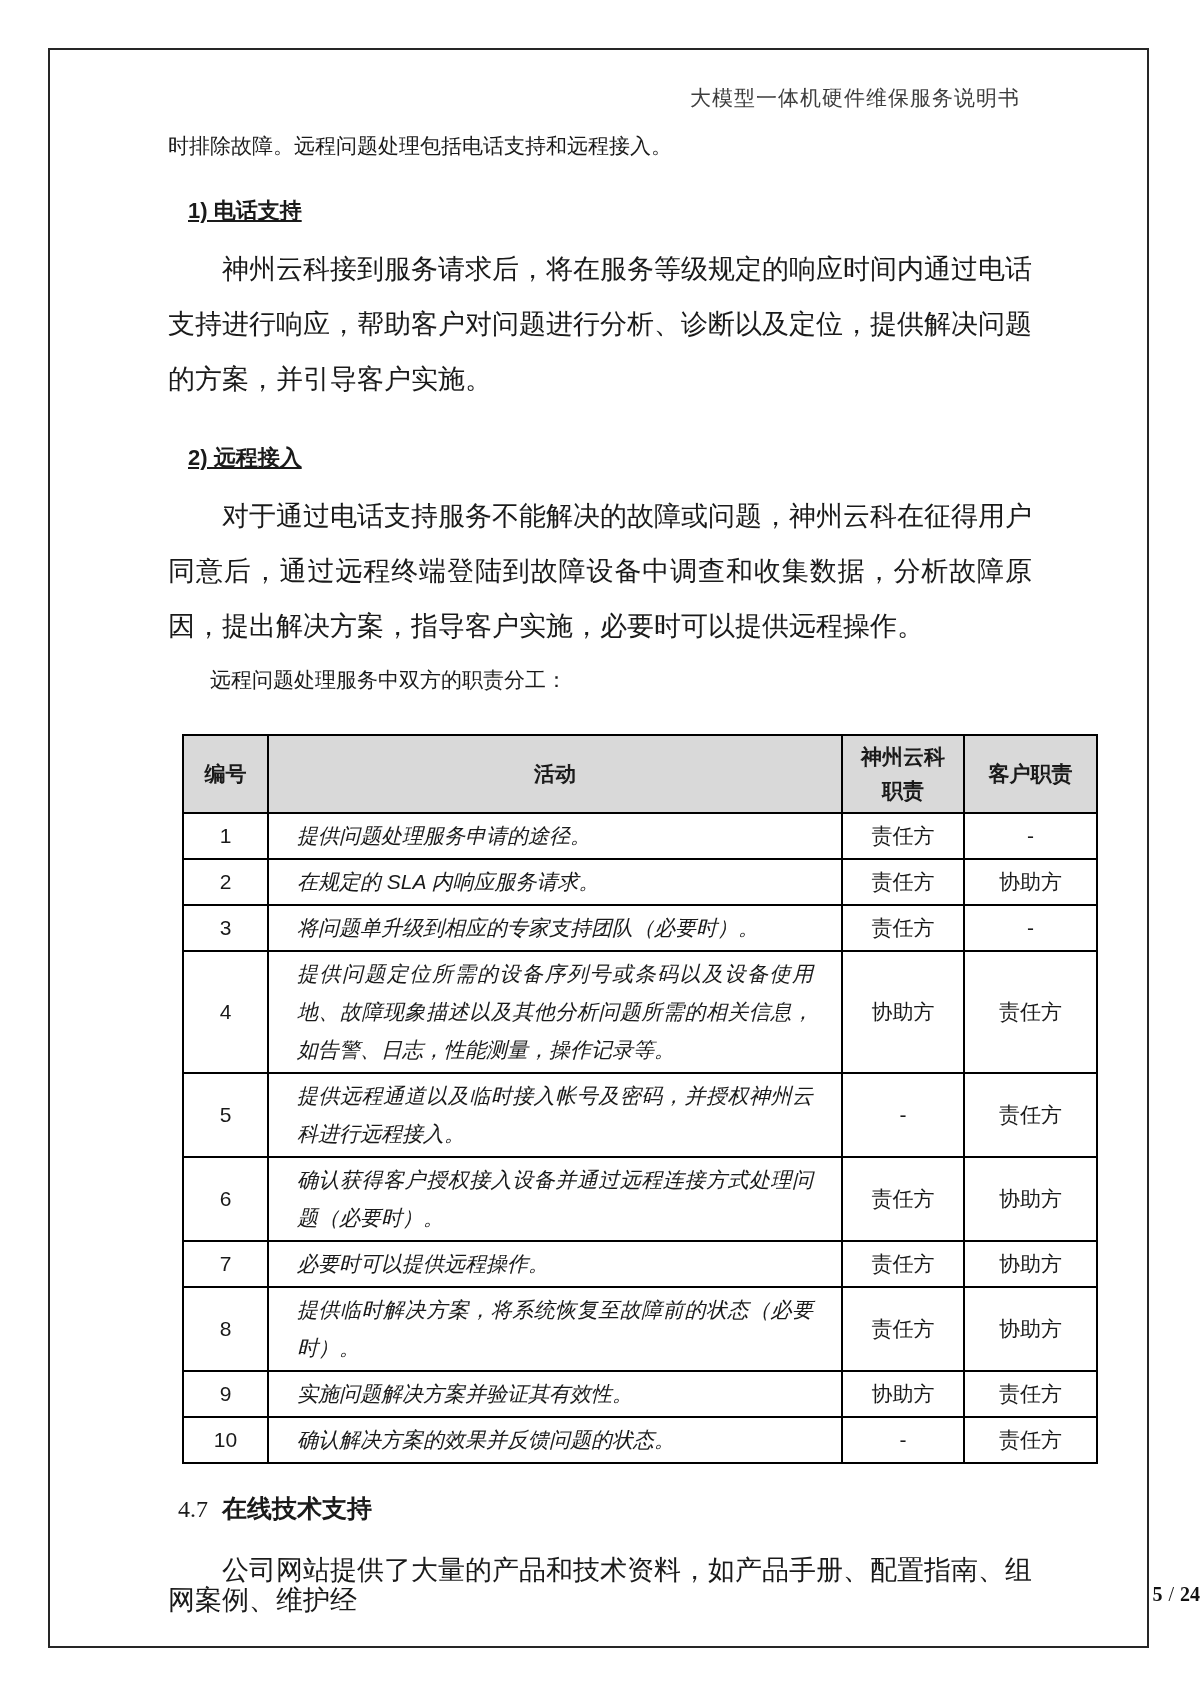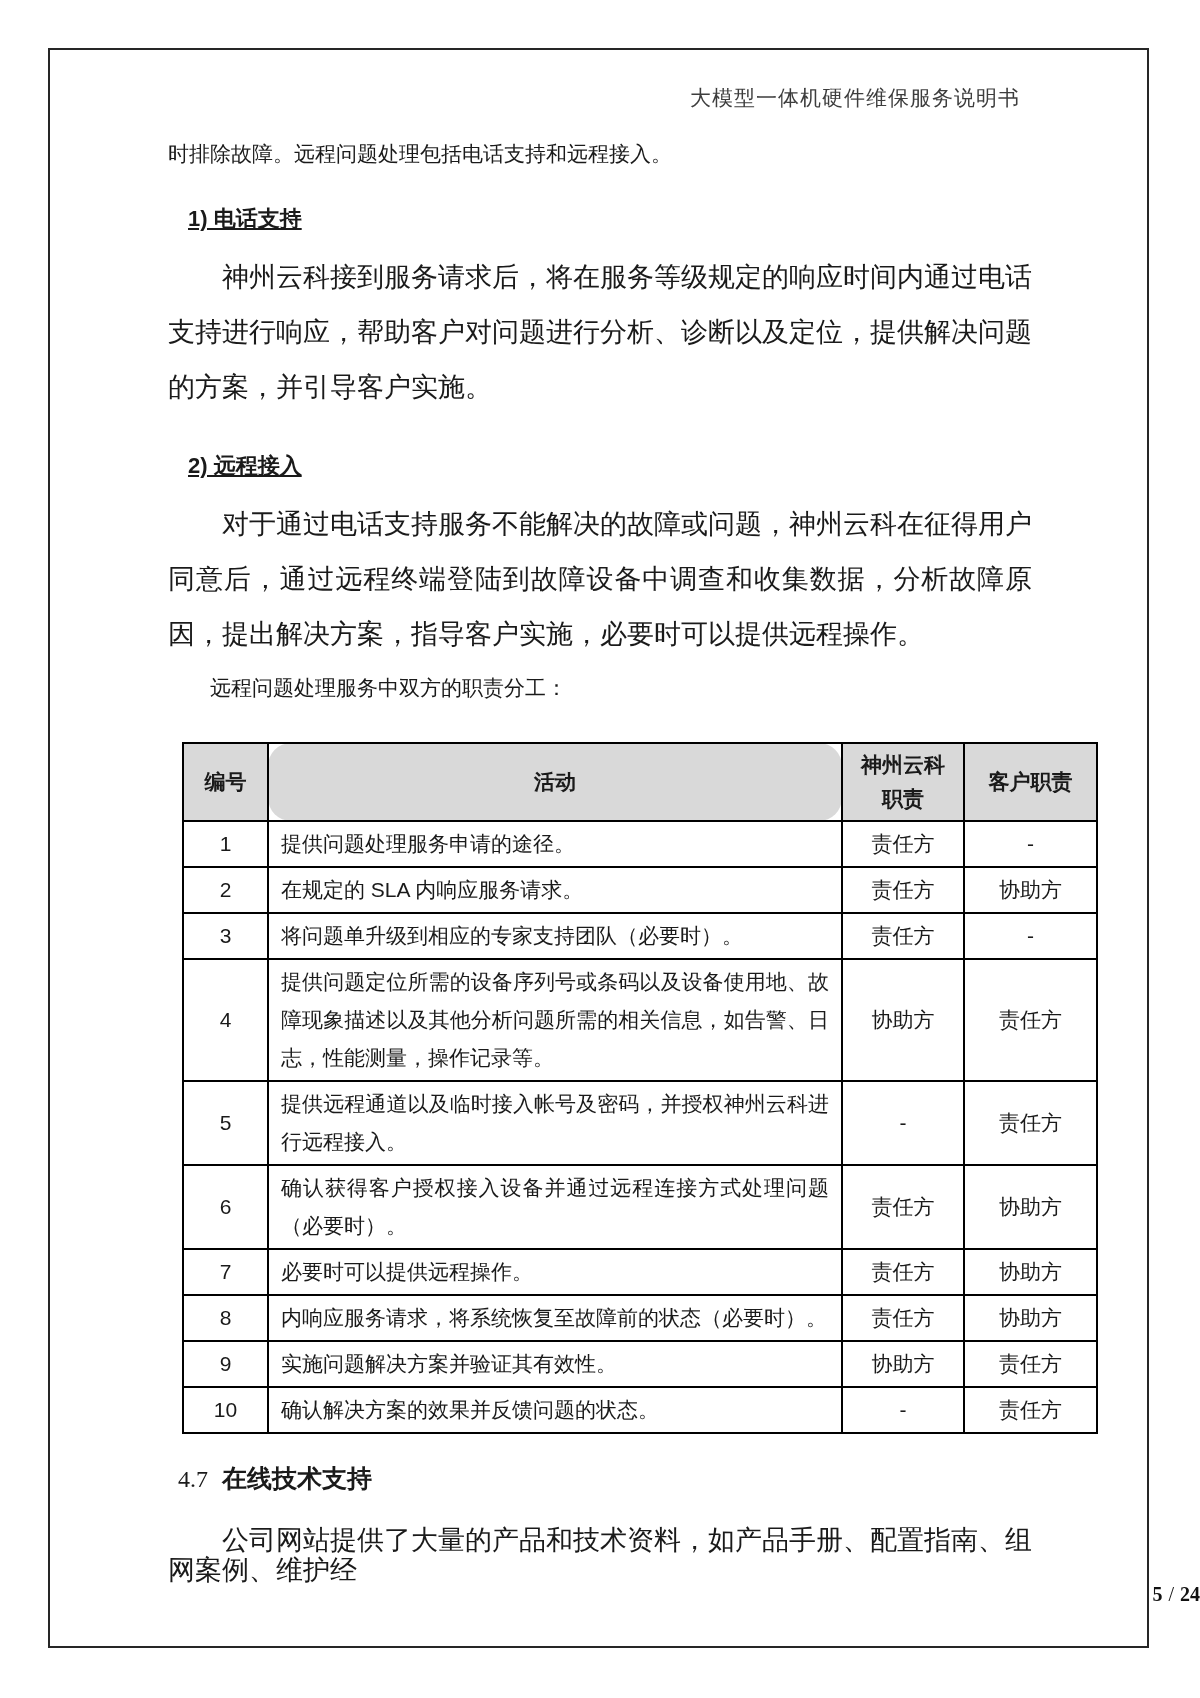--- a/index.html
+++ b/index.html
@@ -23,21 +23,21 @@
     position: absolute;
     top: 84px; left: 168px; width: 852px;
     text-align: right;
     font-family: "Liberation Serif", serif;
     font-size: 21px;
     color: #3d3d3d;
     letter-spacing: 1px;
   }
   .content {
     position: absolute;
-    left: 168px; top: 8px;
+    left: 168px; top: 0;
     width: 864px;
   }
   .continuation {
     margin: 132px 0 0 0;
     font-size: 21px;
     line-height: 28px;
   }
   .num-heading {
     margin: 36px 0 0 0;
     padding-left: 20px;
@@ -79,24 +79,25 @@
     padding: 4px 8px;
   }
   .resp-table td {
     line-height: 38px;
     padding: 3px 10px;
     text-align: center;
   }
   .resp-table td.col-activity {
     text-align: left;
     text-align: justify;
-    padding: 3px 12px;
+    padding: 3px 28px;
+    font-style: italic;
   }
   .col-no    { width: 67px; }
-  .col-activity { width: 556px; border-radius: 23px; }
+  .col-activity { width: 556px; }
   .col-provider { width: 104px; }
   .col-customer { width: 115px; }
   .section-33 {
     margin: 26px 0 0 0;
     padding-left: 10px;
     font-size: 25px;
     line-height: 36px;
   }
   .section-33 .sec-num {
     font-family: "Liberation Serif", serif;
@@ -201,21 +202,21 @@
 
   <tr>
     <td class="col-no">7</td>
     <td class="col-activity">必要时可以提供远程操作。</td>
     <td class="col-provider">责任方</td>
     <td class="col-customer">协助方</td>
   </tr>
 
   <tr>
     <td class="col-no">8</td>
-    <td class="col-activity">内响应服务请求，将系统恢复至故障前的状态（必要时）。</td>
+    <td class="col-activity">提供临时解决方案，将系统恢复至故障前的状态（必要时）。</td>
     <td class="col-provider">责任方</td>
     <td class="col-customer">协助方</td>
   </tr>
 
   <tr>
     <td class="col-no">9</td>
     <td class="col-activity">实施问题解决方案并验证其有效性。</td>
     <td class="col-provider">协助方</td>
     <td class="col-customer">责任方</td>
   </tr>

